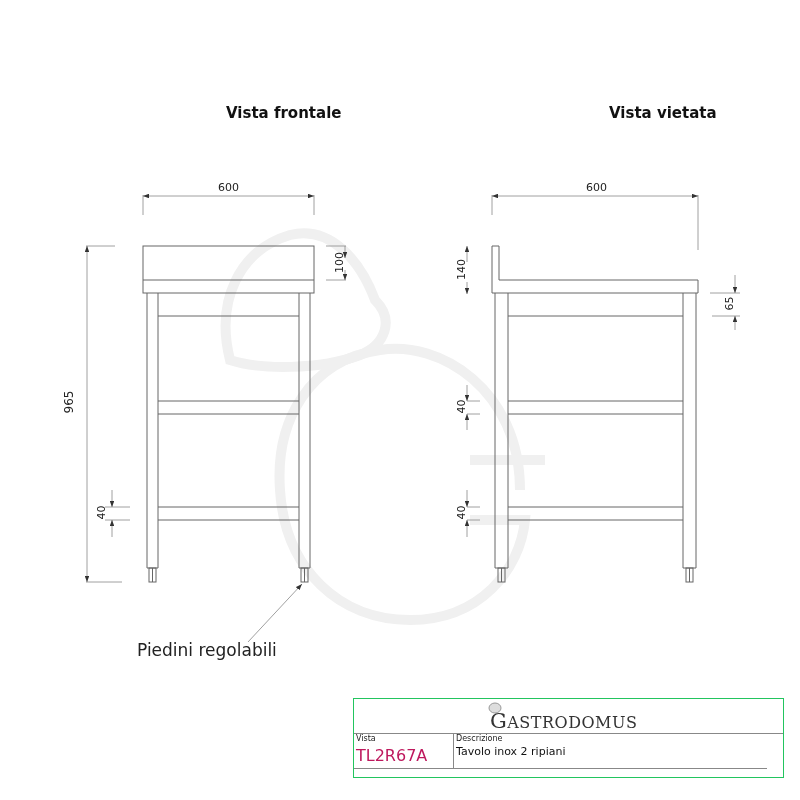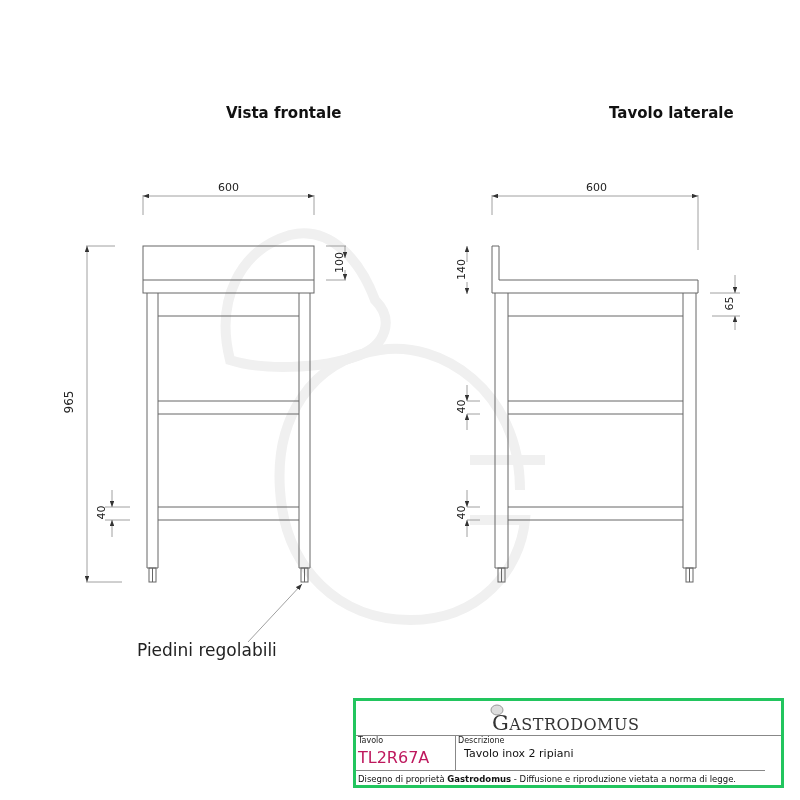--- a/index.html
+++ b/index.html
@@ -2,29 +2,29 @@
 <html><head>
 <meta charset="utf-8">
 <style>
   html,body{margin:0;padding:0;background:#fff;}
   body{width:800px;height:800px;position:relative;overflow:hidden;font-family:"DejaVu Sans",sans-serif;}
   svg.drawing{position:absolute;left:0;top:0;}
   .title{position:absolute;font-weight:bold;font-size:15px;color:#111;font-family:"DejaVu Sans",sans-serif;margin-left:46px;}
   .dimtxt{position:absolute;font-size:11px;color:#222;font-family:"DejaVu Sans",sans-serif;}
   .rot{transform:rotate(-90deg);transform-origin:center center;}
   .callout{position:absolute;font-size:17px;color:#222;}
-  .titleblock{position:absolute;left:353px;top:698px;width:431px;height:90px;border:3px solid #22c55e;box-sizing:border-box;font-family:"DejaVu Sans",sans-serif;}
+  .titleblock{position:absolute;left:353px;top:698px;width:431px;height:80px;border:1px solid #22c55e;box-sizing:border-box;font-family:"DejaVu Sans",sans-serif;}
   .tb-logo{position:absolute;left:0;top:0;width:100%;height:34px;border-bottom:1px solid #888;}
   .tb-logo .brand{position:absolute;left:136px;top:10px;font-family:"DejaVu Serif",serif;font-size:16px;color:#333;letter-spacing:0.5px;}
   .tb-logo .brand .big{font-size:21px;}
   .tb-code{position:absolute;left:0;top:34px;width:100px;height:36px;border-right:1px solid #888;border-bottom:1px solid #888;box-sizing:border-box;}
   .tb-desc{position:absolute;left:100px;top:34px;right:16px;height:36px;border-bottom:1px solid #888;box-sizing:border-box;}
   .lbl{position:absolute;left:2px;top:1px;font-size:8px;color:#222;}
   .codeval{position:absolute;left:2px;top:13px;font-size:16px;font-weight:normal;color:#be185d;}
-  .descval{position:absolute;left:2px;top:12px;font-size:11px;color:#111;margin-left:6px;}
+  .descval{position:absolute;left:2px;top:12px;font-size:11px;color:#111;}
   .tb-foot{position:absolute;left:2px;top:73px;font-size:8.5px;color:#111;white-space:nowrap;}
   .tb-foot b{font-weight:bold;}
 </style>
 </head>
 <body>
 
 <svg class="drawing" width="800" height="800" viewBox="0 0 800 800">
   <defs>
     <marker id="arr" markerWidth="8" markerHeight="6" refX="8" refY="3" orient="auto-start-reverse">
       <path d="M0,0 L8,3 L0,6 Z" fill="#333"></path>
@@ -127,21 +127,21 @@
     <line x1="467" y1="507" x2="480" y2="507"></line>
     <line x1="467" y1="520" x2="480" y2="520"></line>
     <line x1="467" y1="490" x2="467" y2="507" marker-end="url(#arr)"></line>
     <line x1="467" y1="520" x2="467" y2="537" marker-start="url(#arr)"></line>
 
     <line x1="248" y1="642" x2="302" y2="584" marker-end="url(#arr)"></line>
   </g>
 </svg>
 
 <div class="title" style="left:180px;top:104px;">Vista frontale</div>
-<div class="title" style="left:563px;top:104px;">Tavolo laterale</div>
+<div class="title" style="left:563px;top:104px;">Vista vietata</div>
 
 <div class="dimtxt" style="left:218px;top:181px;">600</div>
 <div class="dimtxt rot" style="left:54px;top:395px;width:30px;text-align:center;font-size:12px;">965</div>
 <div class="dimtxt rot" style="left:324px;top:256px;width:30px;text-align:center;">100</div>
 <div class="dimtxt rot" style="left:91px;top:506px;width:20px;text-align:center;">40</div>
 
 <div class="dimtxt" style="left:586px;top:181px;">600</div>
 <div class="dimtxt rot" style="left:446px;top:263px;width:30px;text-align:center;">140</div>
 <div class="dimtxt rot" style="left:719px;top:297px;width:20px;text-align:center;">65</div>
 <div class="dimtxt rot" style="left:451px;top:400px;width:20px;text-align:center;">40</div>
@@ -150,21 +150,20 @@
 <div class="callout" style="left:137px;top:640px;">Piedini regolabili</div>
 
 <div class="titleblock">
   <div class="tb-logo">
     <svg style="position:absolute;left:133px;top:2px;" width="16" height="14">
       <ellipse cx="8" cy="7" rx="6" ry="5" fill="#ddd" stroke="#999" stroke-width="1"></ellipse>
     </svg>
     <span class="brand"><span class="big">G</span><span>ASTRODOMUS</span></span>
   </div>
   <div class="tb-code">
-    <span class="lbl">Tavolo</span>
+    <span class="lbl">Vista</span>
     <span class="codeval">TL2R67A</span>
   </div>
   <div class="tb-desc">
     <span class="lbl">Descrizione</span>
     <span class="descval">Tavolo inox 2 ripiani</span>
   </div>
-  <div class="tb-foot"><span>Disegno di proprietà </span><b>Gastrodomus</b><span> - Diffusione e riproduzione vietata a norma di legge.</span></div>
 </div>
 
 </body></html>

